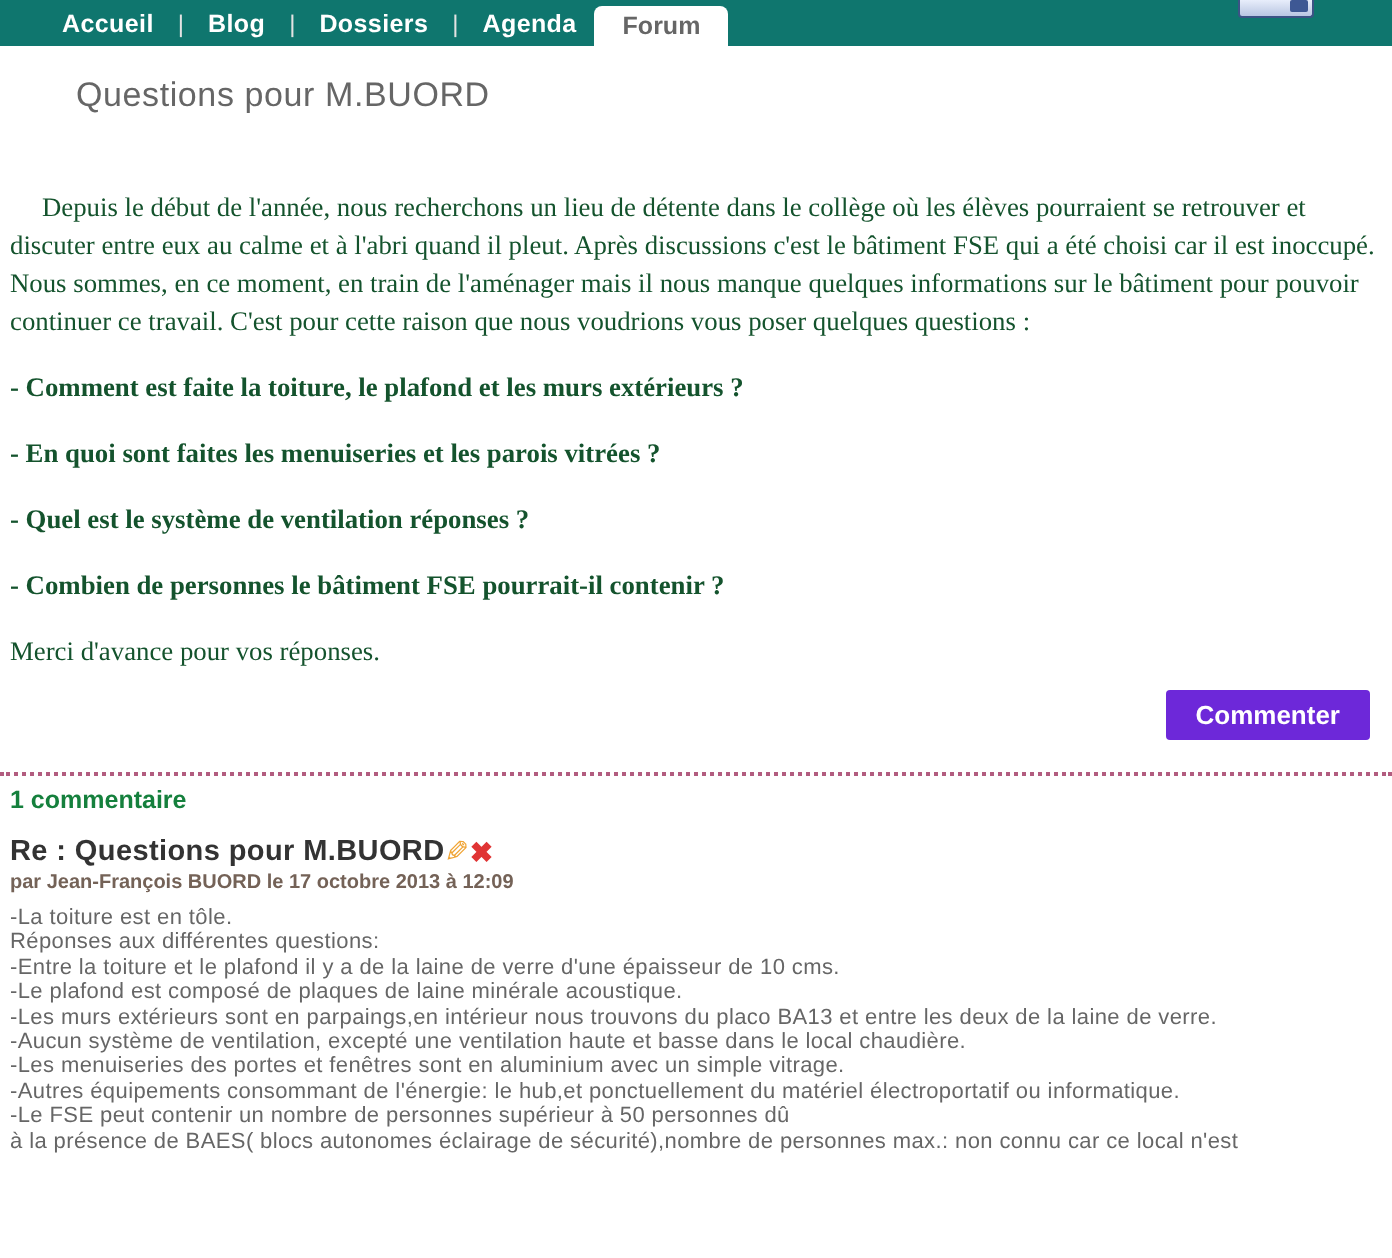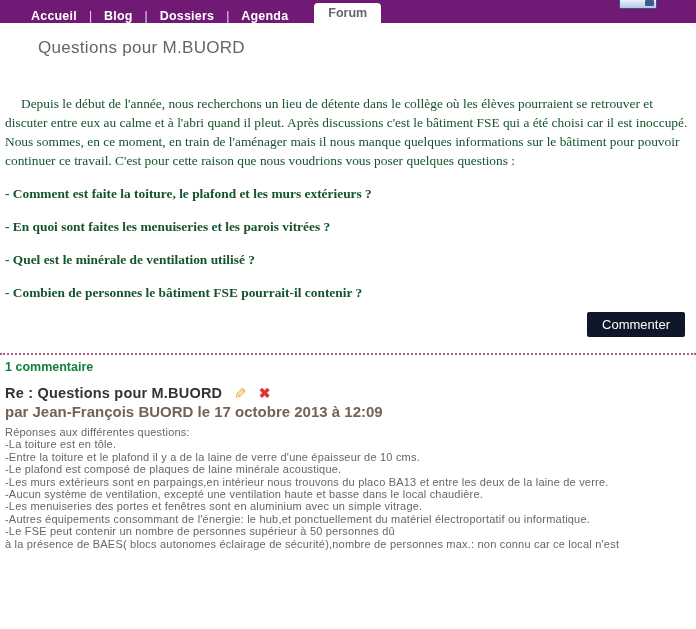--- a/index.html
+++ b/index.html
@@ -2,32 +2,32 @@
 <html><head>
 <meta charset="utf-8">
 <style>
   html,body{margin:0;padding:0;}
   body{
     width:696px;height:629px;overflow:hidden;background:#ffffff;
     font-family:"Liberation Sans",sans-serif;position:relative;
   }
   
   .navbar{
-    height:23px;background:#701a75;display:flex;align-items:flex-end;
+    height:23px;background:#0f766e;display:flex;align-items:center;
     padding-left:25px;position:relative;
   }
   .nav-link{
     color:#ffffff;font-weight:bold;font-size:12.5px;text-decoration:none;
     padding:0 6px;cursor:pointer;letter-spacing:.2px;
   }
   .nav-sep{color:#e3e3e3;font-size:12px;margin:0 6px;}
   .nav-tab-active{
     align-self:flex-end;height:20px;background:#ffffff;color:#666666;
     font-weight:bold;font-size:12.5px;display:flex;align-items:center;
-    padding:0 14px;border-radius:4px 4px 0 0;margin-left:20px;cursor:pointer;
+    padding:0 14px;border-radius:4px 4px 0 0;margin-left:3px;cursor:pointer;
   }
   .win-fragment{
     position:absolute;top:0;left:619px;width:36px;height:8px;
     background:linear-gradient(#e8eefb,#b9c6e2);
     border:1px solid #3c5385;border-top:none;border-radius:0 0 2px 2px;
   }
   .win-fragment .knob{
     position:absolute;top:0;right:2px;width:9px;height:6px;background:#3e5894;
     border-radius:1px;
   }
@@ -37,45 +37,45 @@
     font-family:Liberation Sans, sans-serif;
   }
   .post-body{
     font-family:"Liberation Serif",serif;color:#14532d;font-size:13.4px;
     line-height:19px;padding:0 4px 0 5px;
   }
   .post-intro{margin-top:36px;text-indent:16px;}
   .post-question{margin-top:14px;font-weight:bold;}
   .post-thanks{margin-top:14px;}
   .comment-btn{
-    display:block;margin:10px 11px 0 auto;background:#0f172a;color:#ffffff;
-    border:none;font-family:"Liberation Sans",sans-serif;font-weight:normal;
+    display:block;margin:10px 11px 0 auto;background:#6d28d9;color:#ffffff;
+    border:none;font-family:"Liberation Sans",sans-serif;font-weight:bold;
     font-size:13px;padding:5px 15px;border-radius:2px;cursor:pointer;
   }
   
   .dotted-sep{border-top:2px dotted #b25c7f;margin-top:16px;}
   .comments{padding-left:5px;}
   .comment-count{
     color:#15803d;font-weight:bold;font-size:12.5px;margin-top:5px;
   }
   .comment-title-row{
-    margin-top:11px;display:flex;align-items:center;gap:12px;
+    margin-top:11px;display:flex;align-items:center;gap:0;
   }
   .comment-title{
     color:#333333;font-weight:bold;font-size:14.5px;letter-spacing:.2px;
   }
   .pencil{
     color:#f0a434;font-size:15px;display:inline-block;
     transform:scaleX(-1);cursor:pointer;line-height:1;
   }
   .delete{
     color:#e03434;font-size:14px;font-weight:bold;cursor:pointer;line-height:1;
   }
   .comment-byline{
-    color:#746257;font-weight:bold;font-size:15px;margin-top:2px;
+    color:#746257;font-weight:bold;font-size:10px;margin-top:2px;
   }
   .comment-body{
     margin-top:6px;color:#666666;font-size:11px;line-height:12.4px;
     letter-spacing:.2px;
   }
 </style>
 </head>
 <body>
 
 <div class="navbar">
@@ -91,42 +91,43 @@
     <div class="knob"></div>
   </div>
 </div>
 
 <div class="page-title">Questions pour M.BUORD</div>
 
 <div class="post-body">
   <div class="post-intro">Depuis le début de l'année, nous recherchons un lieu de détente dans le collège où les élèves pourraient se retrouver et discuter entre eux au calme et à l'abri quand il pleut. Après discussions c'est le bâtiment FSE qui a été choisi car il est inoccupé. Nous sommes, en ce moment, en train de l'aménager mais il nous manque quelques informations sur le bâtiment pour pouvoir continuer ce travail. C'est pour cette raison que nous voudrions vous poser quelques questions :</div>
   <div class="post-question">- Comment est faite la toiture, le plafond et les murs extérieurs ?</div>
   <div class="post-question">- En quoi sont faites les menuiseries et les parois vitrées ?</div>
-  <div class="post-question">- Quel est le minérale de ventilation utilisé ?</div>
+  <div class="post-question">- Quel est le système de ventilation réponses ?</div>
   <div class="post-question">- Combien de personnes le bâtiment FSE pourrait-il contenir ?</div>
+  <div class="post-thanks">Merci d'avance pour vos réponses.</div>
 </div>
 
 <button class="comment-btn">Commenter</button>
 
 <div class="dotted-sep"></div>
 
 <div class="comments">
   <div class="comment-count">1 commentaire</div>
 
   <div class="comment-title-row">
     <span class="comment-title">Re : Questions pour M.BUORD</span>
     <span class="pencil">✎</span>
     <span class="delete">✖</span>
   </div>
 
   <div class="comment-byline">par Jean-François BUORD le 17 octobre 2013 à 12:09</div>
 
   <div class="comment-body">
+    <div>-La toiture est en tôle.</div>
     <div>Réponses aux différentes questions:</div>
-    <div>-La toiture est en tôle.</div>
     <div>-Entre la toiture et le plafond il y a de la laine de verre d'une épaisseur de 10 cms.</div>
     <div>-Le plafond est composé de plaques de laine minérale acoustique.</div>
     <div>-Les murs extérieurs sont en parpaings,en intérieur nous trouvons du placo BA13 et entre les deux de la laine de verre.</div>
     <div>-Aucun système de ventilation, excepté une ventilation haute et basse dans le local chaudière.</div>
     <div>-Les menuiseries des portes et fenêtres sont en aluminium avec un simple vitrage.</div>
     <div>-Autres équipements consommant de l'énergie: le hub,et ponctuellement du matériel électroportatif ou informatique.</div>
     <div>-Le FSE peut contenir un nombre de personnes supérieur à 50 personnes dû</div>
     <div>à la présence de BAES( blocs autonomes éclairage de sécurité),nombre de personnes max.: non connu car ce local n'est</div>
 
   </div>

